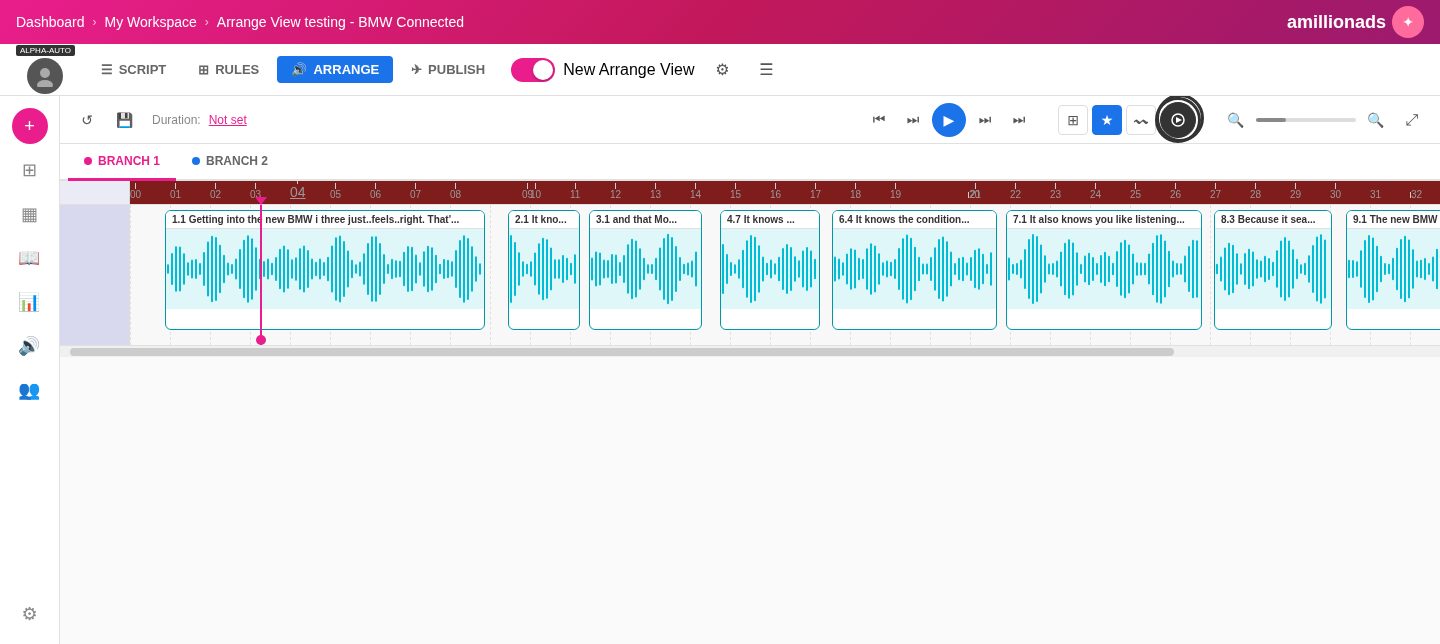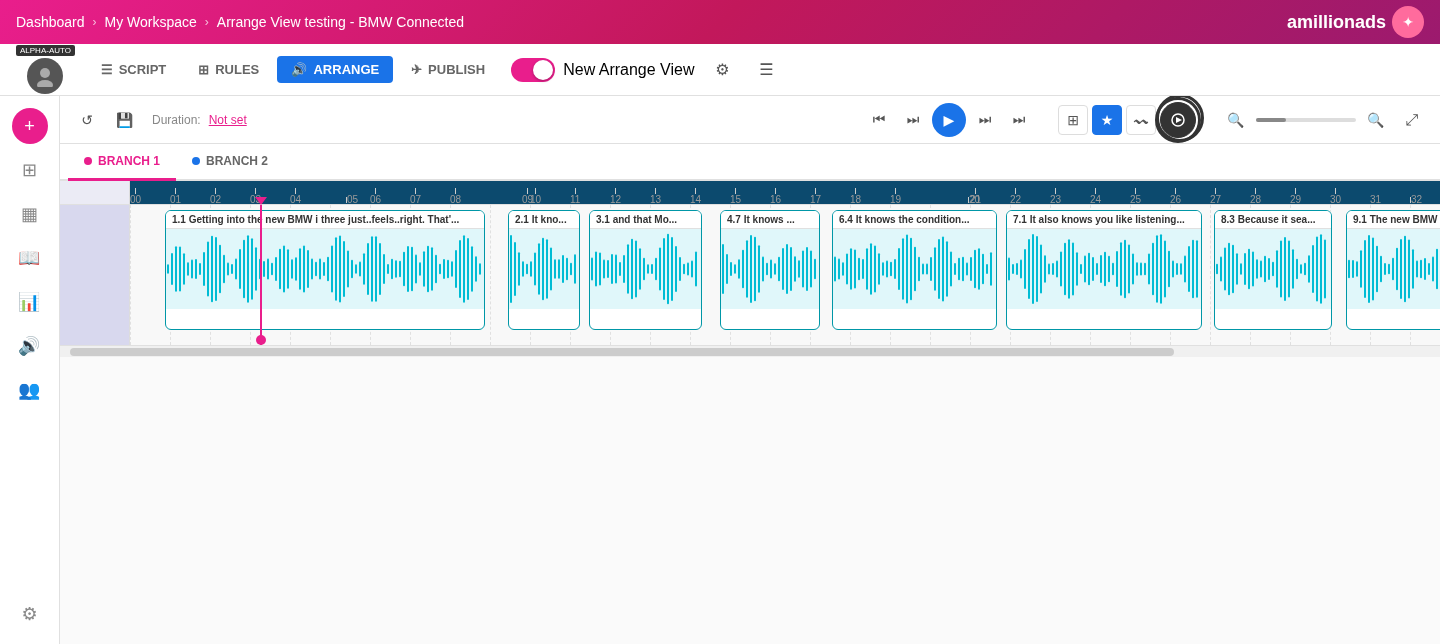--- a/index.html
+++ b/index.html
@@ -283,24 +283,24 @@
 
     
     .timeline-wrapper {
       flex: 1;
       background: #fafafa;
       position: relative;
       overflow: hidden;
     }
     .timeline-ruler {
       height: 24px;
-      background: #0c4a6e;
+      background: #7f1d1d;
       border-bottom: 1px solid #e0e0e0;
       display: flex;
-      align-items: flex-start;
+      align-items: flex-end;
       padding-bottom: 4px;
       position: relative;
       overflow: hidden;
     }
 
     
     .tracks-area {
       display: flex;
       position: relative;
     }
@@ -532,23 +532,23 @@
               <div style="position: absolute; left: 80px; bottom: 0px; display: flex; flex-direction: column; align-items: center;">
                 <div style="width:1px;height:6px;background:#ccc;"></div>
                 <span style="font-size:10px;color:#999;">02</span>
               </div>
               <div style="position: absolute; left: 120px; bottom: 0px; display: flex; flex-direction: column; align-items: center;">
                 <div style="width:1px;height:6px;background:#ccc;"></div>
                 <span style="font-size:10px;color:#999;">03</span>
               </div>
               <div style="position: absolute; left: 160px; bottom: 0px; display: flex; flex-direction: column; align-items: center;">
                 <div style="width:1px;height:6px;background:#ccc;"></div>
-                <span style="font-size:10px;color:#999;text-decoration:underline;">04</span>
-              </div>
-              <div style="position: absolute; left: 216px; bottom: 0px; display: flex; flex-direction: row; align-items: center;">
+                <span style="font-size:14px;color:#999;text-decoration:underline;">04</span>
+              </div>
+              <div style="position: absolute; left: 200px; bottom: 0px; display: flex; flex-direction: column; align-items: center;">
                 <div style="width:1px;height:6px;background:#ccc;"></div>
                 <span style="font-size:10px;color:#999;">05</span>
               </div>
               <div style="position: absolute; left: 240px; bottom: 0px; display: flex; flex-direction: column; align-items: center;">
                 <div style="width:1px;height:6px;background:#ccc;"></div>
                 <span style="font-size:10px;color:#999;">06</span>
               </div>
               <div style="position: absolute; left: 280px; bottom: 0px; display: flex; flex-direction: column; align-items: center;">
                 <div style="width:1px;height:6px;background:#ccc;"></div>
                 <span style="font-size:10px;color:#999;">07</span>

